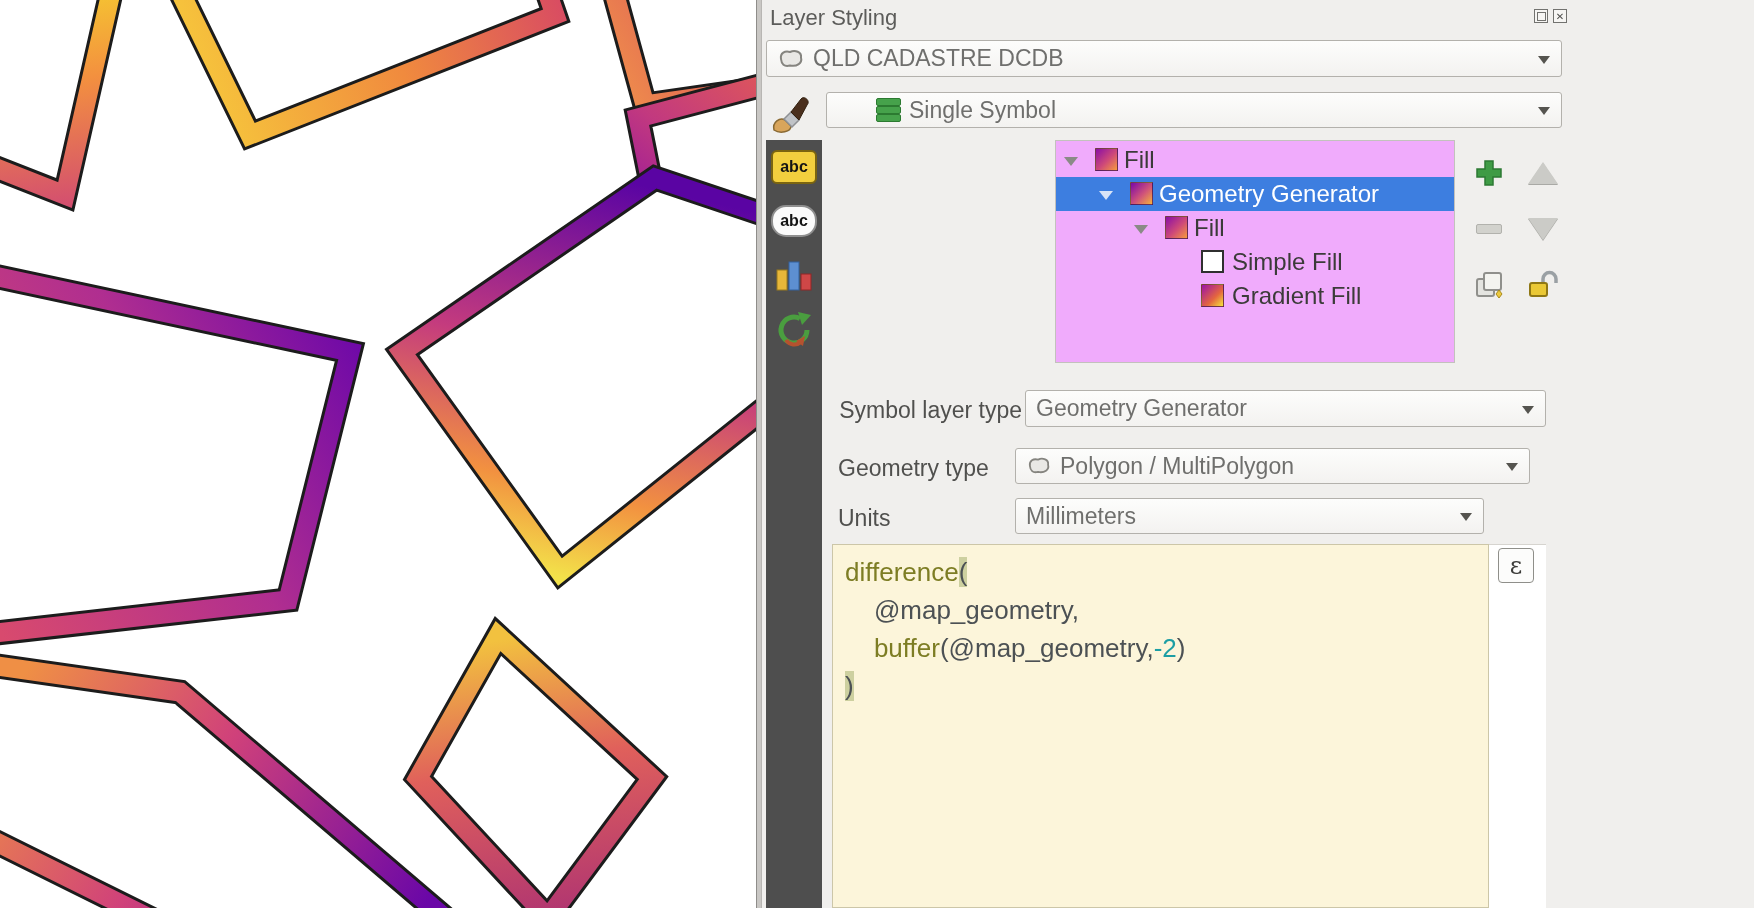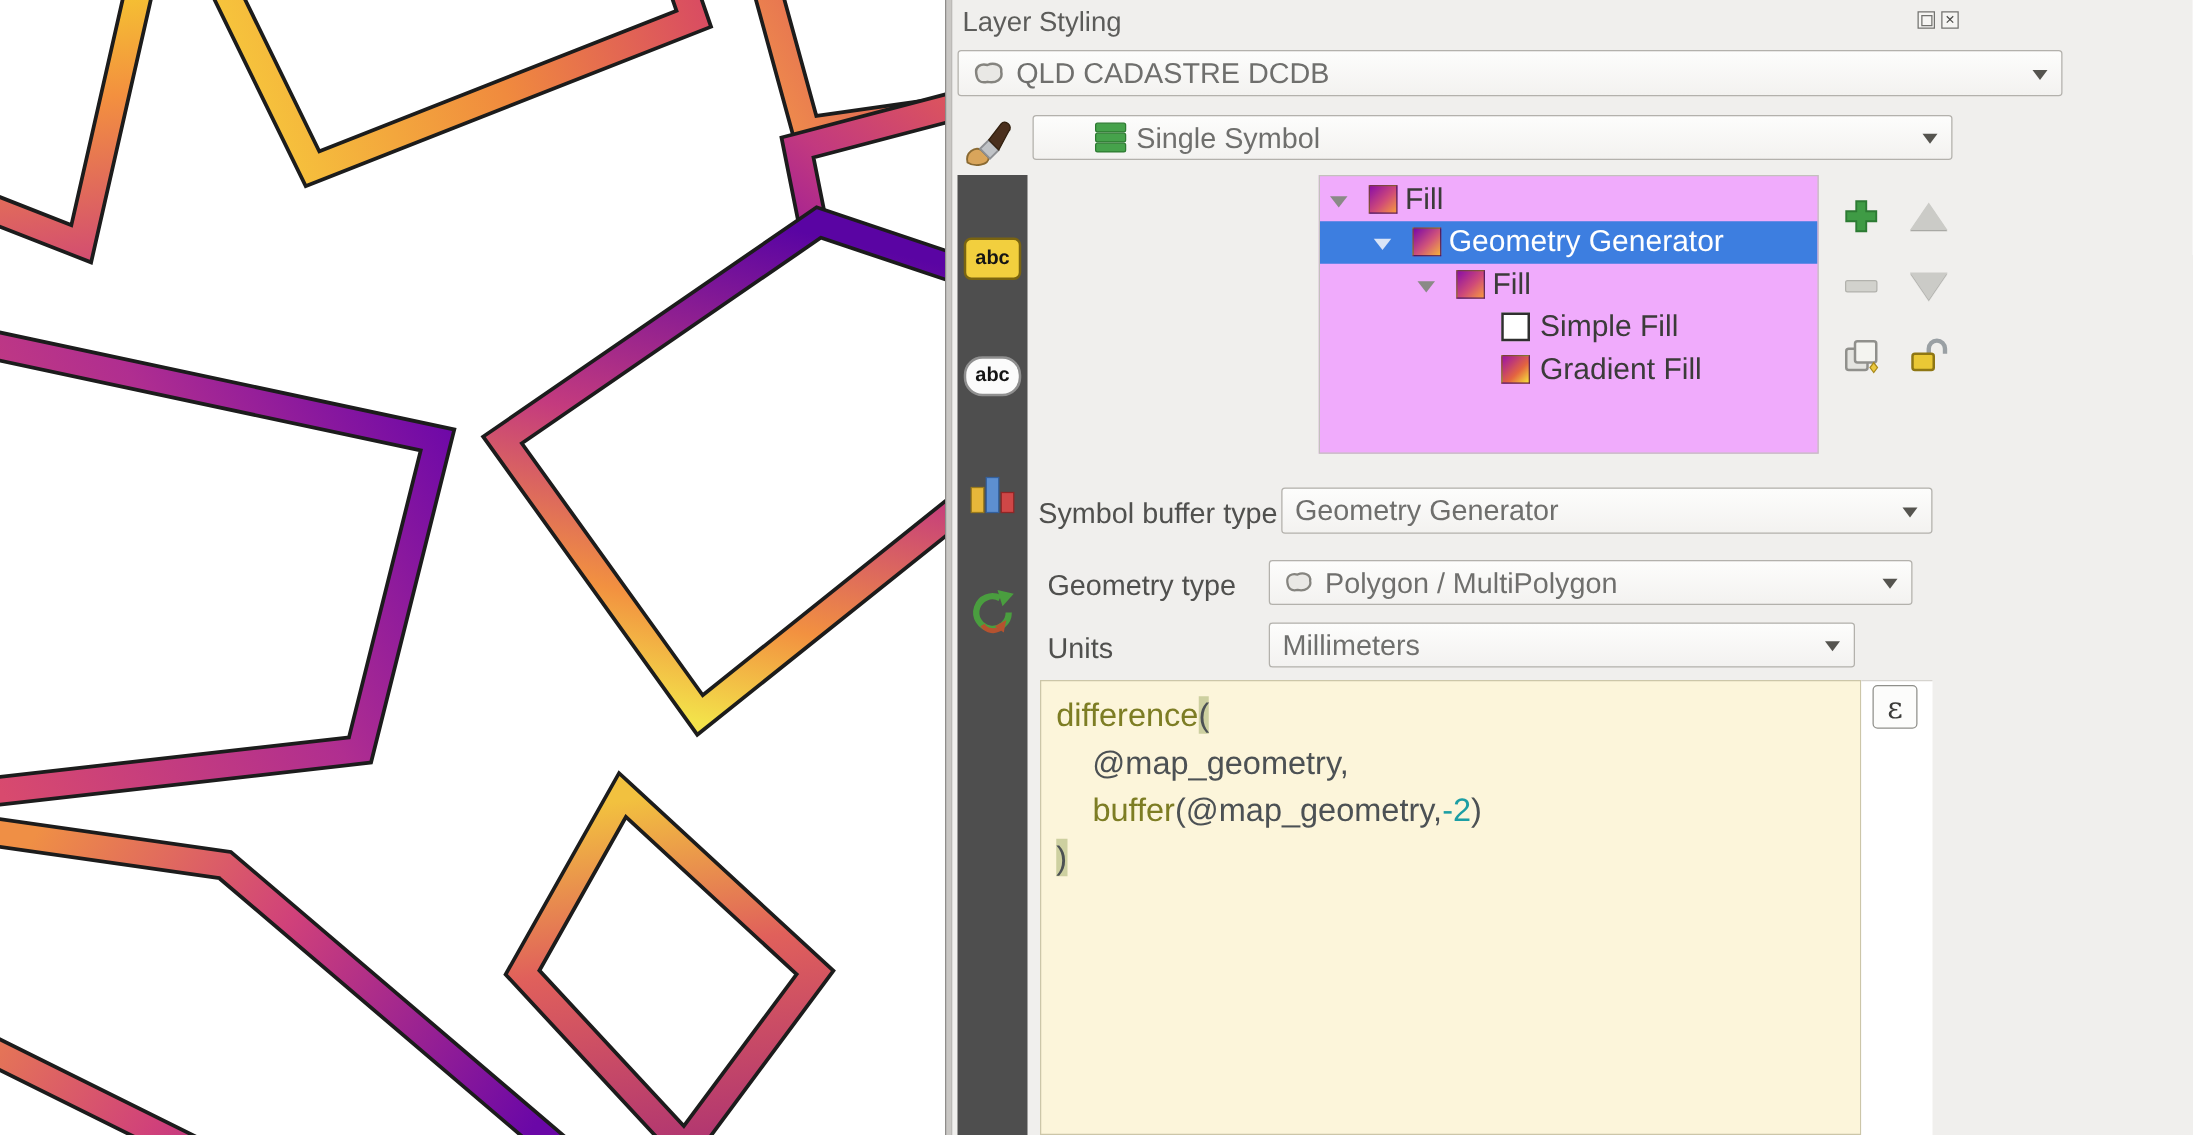--- a/index.html
+++ b/index.html
@@ -21,34 +21,34 @@
              border:1px solid #72726f; background:#f6f5f3; display:flex; align-items:center; justify-content:center;
              font-size:10px; color:#4d4d4b; cursor:pointer; }
   #float-btn { left:772px; }
   #close-btn { left:791px; }
 
   .combo { position:absolute; box-sizing:border-box; display:flex; align-items:center; gap:8px;
            background:linear-gradient(#fdfdfc,#f3f2f0); border:1px solid #b3b1ac; border-radius:3px;
            padding:0 28px 0 10px; color:#6f6f6d; font-size:23px; cursor:pointer; white-space:nowrap; overflow:hidden; }
   .combo .arrow { position:absolute; right:11px; top:50%; margin-top:-3px; width:0; height:0;
                   border-left:6px solid transparent; border-right:6px solid transparent; border-top:8px solid #55544f; }
-  #layer-combo { left:4px; top:40px; width:884px; height:37px; }
+  #layer-combo { left:4px; top:40px; width:796px; height:37px; }
   #renderer-combo { left:64px; top:92px; width:736px; height:36px;padding-left:48px; }
 
   .poly-icon { flex:0 0 auto; }
 
   
   .bars-icon { width:26px; height:26px; position:relative; flex:0 0 auto; }
   .bars-icon i { position:absolute; left:1px; width:23px; height:6px; background:#46a24b; border:1px solid #2c7a31; border-radius:2px; }
   .bars-icon i:nth-child(1){ top:1px; } .bars-icon i:nth-child(2){ top:9px; } .bars-icon i:nth-child(3){ top:17px; }
 
   
   #brush-tab { position:absolute; left:2px; top:86px; width:58px; height:52px; display:flex; align-items:center; justify-content:center; cursor:pointer; }
   #tabstrip { position:absolute; left:4px; top:140px; width:56px; height:768px; background:#4e4e4e; }
-  .vtab { width:56px; height:54px; display:flex; align-items:center; justify-content:center; cursor:pointer;margin-top:40px; }
+  .vtab { width:56px; height:54px; display:flex; align-items:center; justify-content:center; cursor:pointer; }
   .abc-yellow { width:42px; height:30px; background:#f2cf3e; border:2px solid #7a6410; border-radius:6px;
                 color:#141414; font-weight:bold; font-size:16px; display:flex; align-items:center; justify-content:center; }
   .abc-white  { width:42px; height:28px; background:#fbfbfb; border:2px solid #8f8f8f; border-radius:15px;
                 color:#141414; font-weight:bold; font-size:16px; display:flex; align-items:center; justify-content:center; }
 
   
   #symbol-tree { position:absolute; left:293px; top:140px; width:400px; height:223px; background:#f0abfc;
                  border:1px solid #c3c1bd; box-sizing:border-box; overflow:hidden; }
   .trow { position:absolute; left:0; right:0; height:34px; cursor:pointer; }
   .trow.sel { background:#3d7ee0; }
@@ -267,21 +267,21 @@
         <polygon points="26,21 29,25 26,29 23,25" fill="#ecc93e" stroke="#a8891c"></polygon>
       </svg>
     </div>
     <div class="sq-btn" style="left:764px;top:268px">
       <svg width="33" height="33" viewBox="0 0 33 33">
         <path d="M17 15 v-4 a6.5 6.5 0 0 1 13 0 v4" fill="none" stroke="#9aa0a4" stroke-width="3.5"></path>
         <rect x="4" y="15" width="17" height="13" rx="2" fill="#eac835" stroke="#8f7714" stroke-width="2"></rect>
       </svg>
     </div>
 
-    <div class="flabel" id="lbl-slt">Symbol buffer type</div>
+    <div class="flabel" id="lbl-slt">Symbol layer type</div>
     <div class="combo" id="combo-slt">
       <span>Geometry Generator</span>
       <span class="arrow"></span>
     </div>
 
     <div class="flabel" id="lbl-geo">Geometry type</div>
     <div class="combo" id="combo-geo">
       <svg class="poly-icon" width="26" height="20" viewBox="0 0 28 22">
         <path d="M4,11 C3,5 8,2.5 13,4 C18,1.5 25,4 24,9.5 C25.5,15 20,19 13,17.5 C7,19 4.5,16 4,11 Z" fill="#e9e8e5" stroke="#85847f" stroke-width="2"></path>
       </svg>

